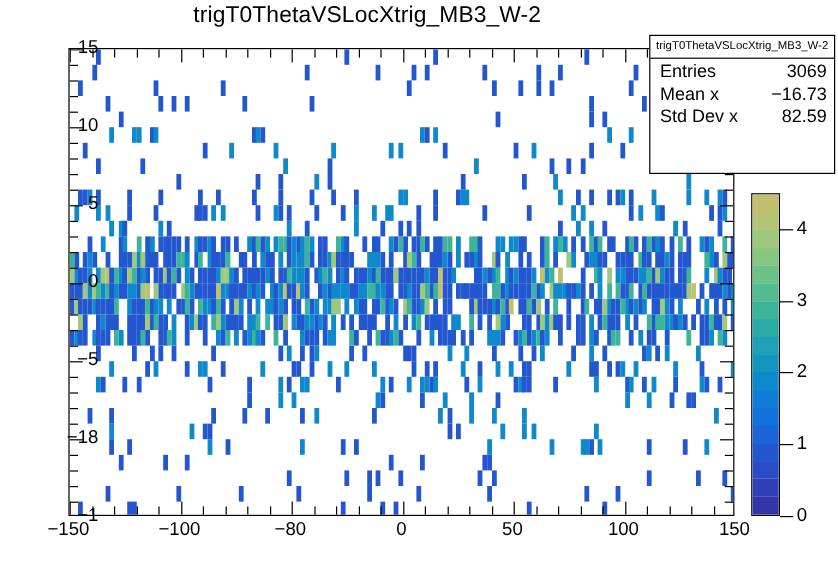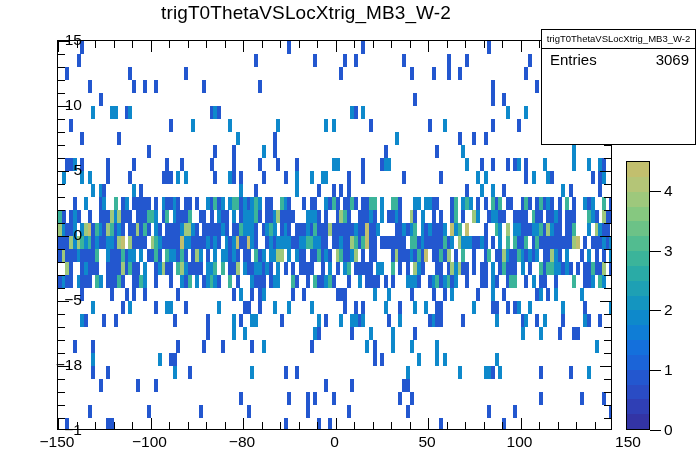--- a/index.html
+++ b/index.html
@@ -1305,29 +1305,37 @@
       <div class="ylab" style="top:365.0px">−18</div>
       <div class="ylab" style="top:430.0px">−1</div>
     </div>
   <div id="axis-x-labels">
       <div class="xlab" style="left:57.0px">−150</div>
       <div class="xlab" style="left:149.5px">−100</div>
       <div class="xlab" style="left:242.0px">−80</div>
       <div class="xlab" style="left:334.5px">0</div>
       <div class="xlab" style="left:427.0px">50</div>
       <div class="xlab" style="left:519.5px">100</div>
-      <div class="xlab" style="left:628px">150</div>
+      <div class="xlab" style="left:612.0px">150</div>
     </div>
 
   <div id="stats-box">
     <div id="stats-title">trigT0ThetaVSLocXtrig_MB3_W-2</div>
     <div id="stats-rows">
         <div class="st-row">
           <span class="st-k">Entries</span>
           <span class="st-v">3069</span>
+        </div>
+        <div class="st-row">
+          <span class="st-k">Mean x</span>
+          <span class="st-v">−16.73</span>
+        </div>
+        <div class="st-row">
+          <span class="st-k">Std Dev x</span>
+          <span class="st-v">82.59</span>
         </div>
       </div>
   </div>
 
   <div id="colorbar">
       <div class="cb-seg" style="bottom:0.00px;height:15.23px;background:#3334a5;"></div>
       <div class="cb-seg" style="bottom:14.83px;height:15.23px;background:#2f3fb5;"></div>
       <div class="cb-seg" style="bottom:29.67px;height:15.23px;background:#2a4cc4;"></div>
       <div class="cb-seg" style="bottom:44.50px;height:15.23px;background:#2357cf;"></div>
       <div class="cb-seg" style="bottom:59.33px;height:15.23px;background:#1b64d8;"></div>

